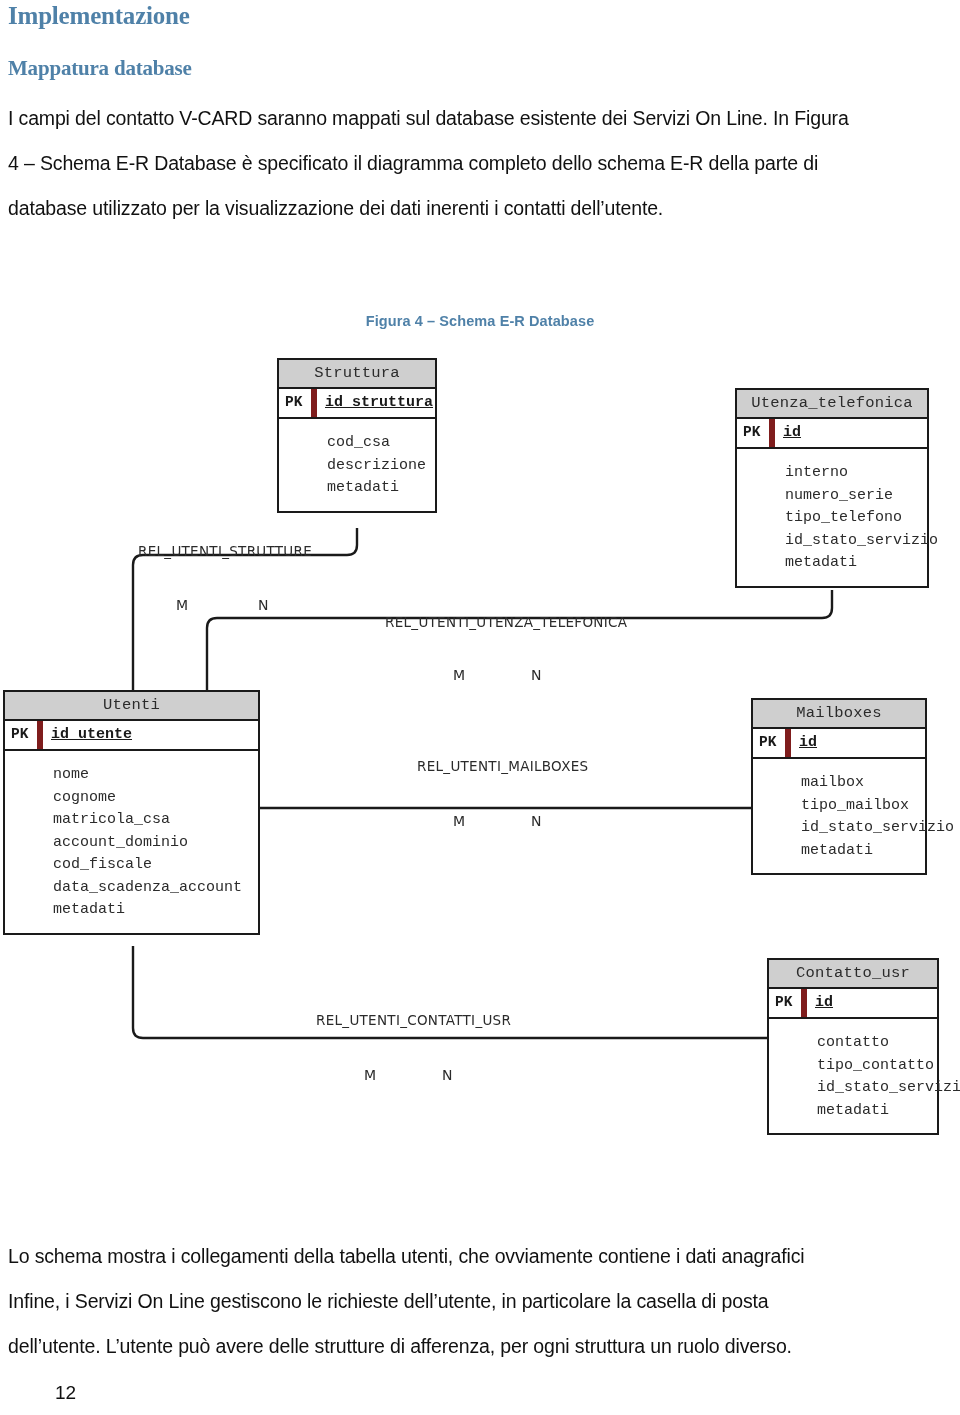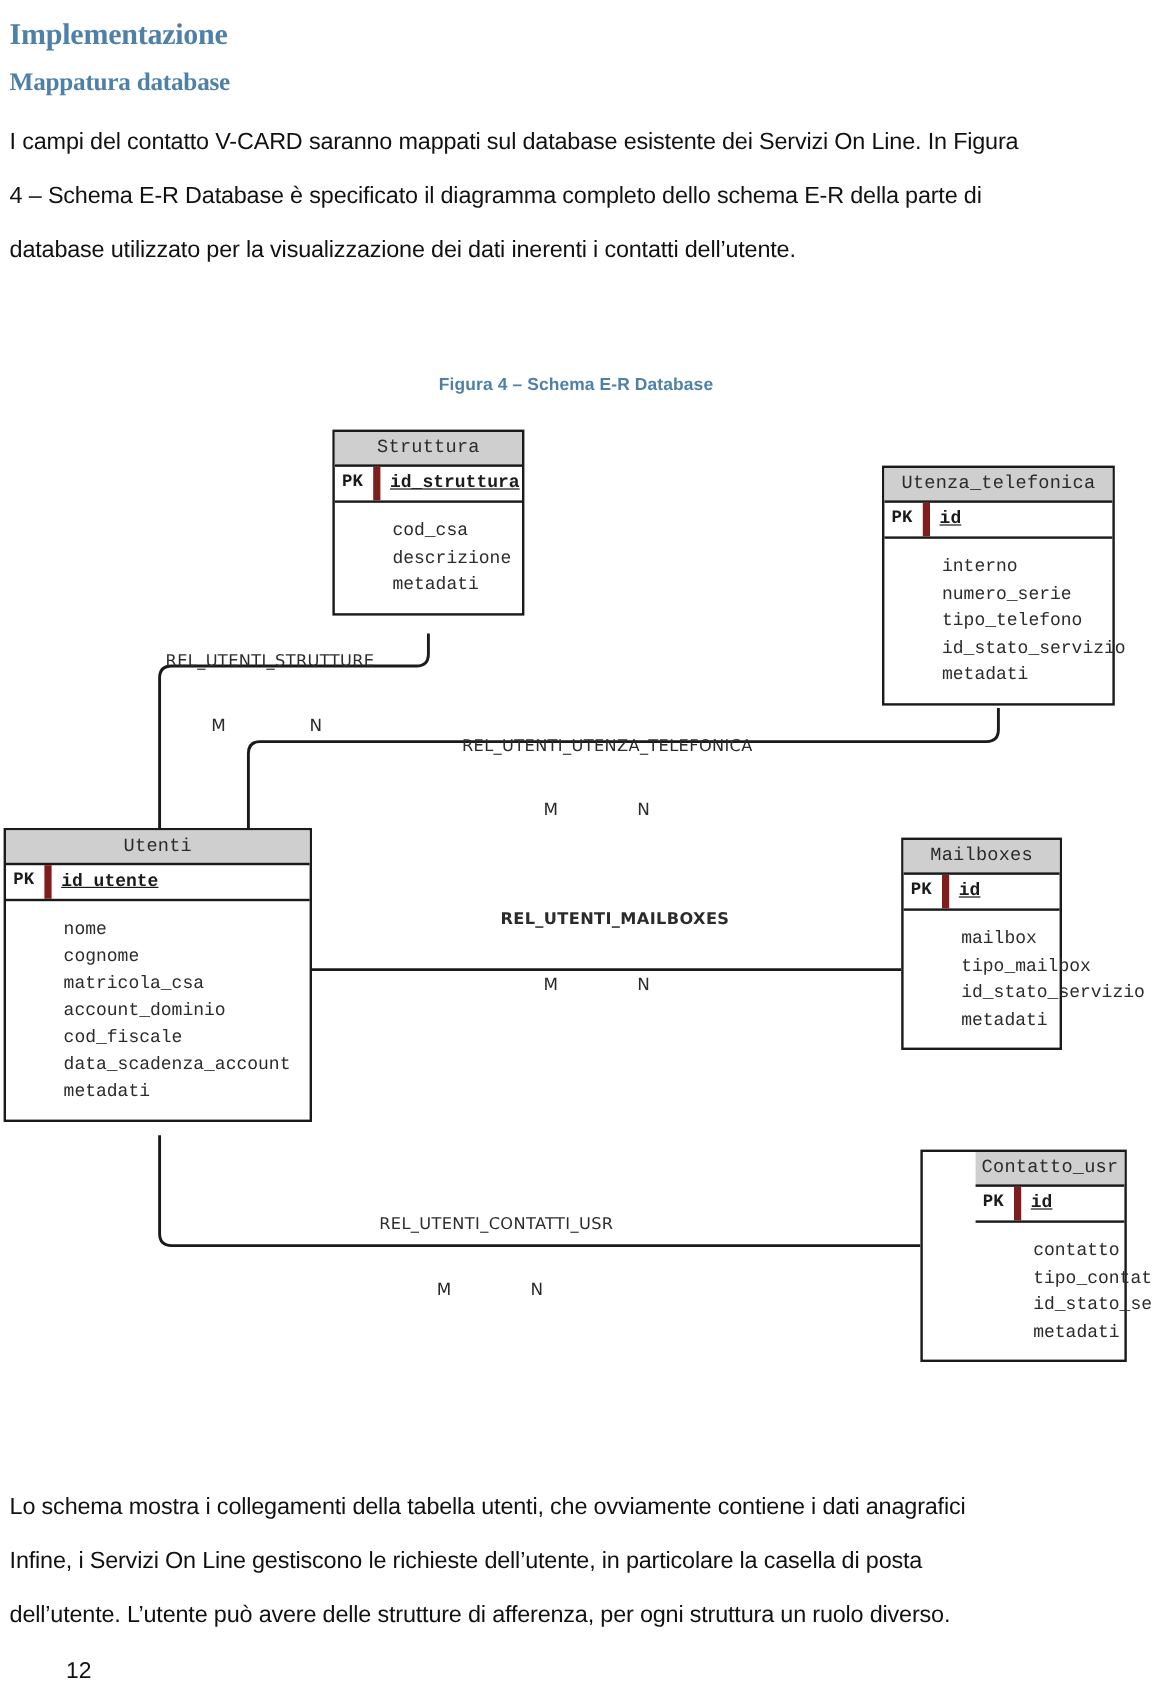--- a/index.html
+++ b/index.html
@@ -24,21 +24,20 @@
   }
   .h1 {
     position: absolute;
     left: 8px;
     top: 2px;
     font-family: "Liberation Serif", serif;
     font-size: 25px;
     font-weight: 700;
     color: #4f81a8;
     letter-spacing: -0.2px;
-    margin-top: 14px;
   }
   .h2 {
     position: absolute;
     left: 8px;
     top: 56px;
     font-family: "Liberation Serif", serif;
     font-size: 21px;
     font-weight: 700;
     color: #4f81a8;
     letter-spacing: -0.2px;
@@ -246,38 +245,38 @@
           <div>cognome</div>
           <div>matricola_csa</div>
           <div>account_dominio</div>
           <div>cod_fiscale</div>
           <div>data_scadenza_account</div>
           <div>metadati</div>
         </div>
       </div>
     </div>
 
-    <div class="entity" style="left:751px; top:358px; width:134px;">
+    <div class="entity" style="left:751px; top:358px; width:176px;">
       <div class="ent-title">Mailboxes</div>
       <div class="ent-pkrow">
         <div class="pk-label">PK</div>
         <div class="pk-field">id</div>
       </div>
       <div class="ent-body">
         <div class="body-gutter"></div>
         <div class="attrs">
           <div>mailbox</div>
           <div>tipo_mailbox</div>
           <div>id_stato_servizio</div>
           <div>metadati</div>
         </div>
       </div>
     </div>
 
-    <div class="entity" style="left:767px; top:618px; width:172px;padding-left:44px;">
+    <div class="entity" style="left:767px; top:618px; width:172px;">
       <div class="ent-title">Contatto_usr</div>
       <div class="ent-pkrow">
         <div class="pk-label">PK</div>
         <div class="pk-field">id</div>
       </div>
       <div class="ent-body">
         <div class="body-gutter"></div>
         <div class="attrs">
           <div>contatto</div>
           <div>tipo_contatto</div>
@@ -288,21 +287,21 @@
     </div>
 
     <div class="rel-label" style="left:138px; top:203px;">REL_UTENTI_STRUTTURE</div>
     <div class="card-label" style="left:176px; top:257px;">M</div>
     <div class="card-label" style="left:258px; top:257px;">N</div>
 
     <div class="rel-label" style="left:385px; top:274px;">REL_UTENTI_UTENZA_TELEFONICA</div>
     <div class="card-label" style="left:453px; top:327px;">M</div>
     <div class="card-label" style="left:531px; top:327px;">N</div>
 
-    <div class="rel-label" style="left:417px; top:418px;font-weight:bold;">REL_UTENTI_MAILBOXES</div>
+    <div class="rel-label" style="left:417px; top:418px;">REL_UTENTI_MAILBOXES</div>
     <div class="card-label" style="left:453px; top:473px;">M</div>
     <div class="card-label" style="left:531px; top:473px;">N</div>
 
     <div class="rel-label" style="left:316px; top:672px;">REL_UTENTI_CONTATTI_USR</div>
     <div class="card-label" style="left:364px; top:727px;">M</div>
     <div class="card-label" style="left:442px; top:727px;">N</div>
 
   </div>
 
   <div class="para para-bottom">

